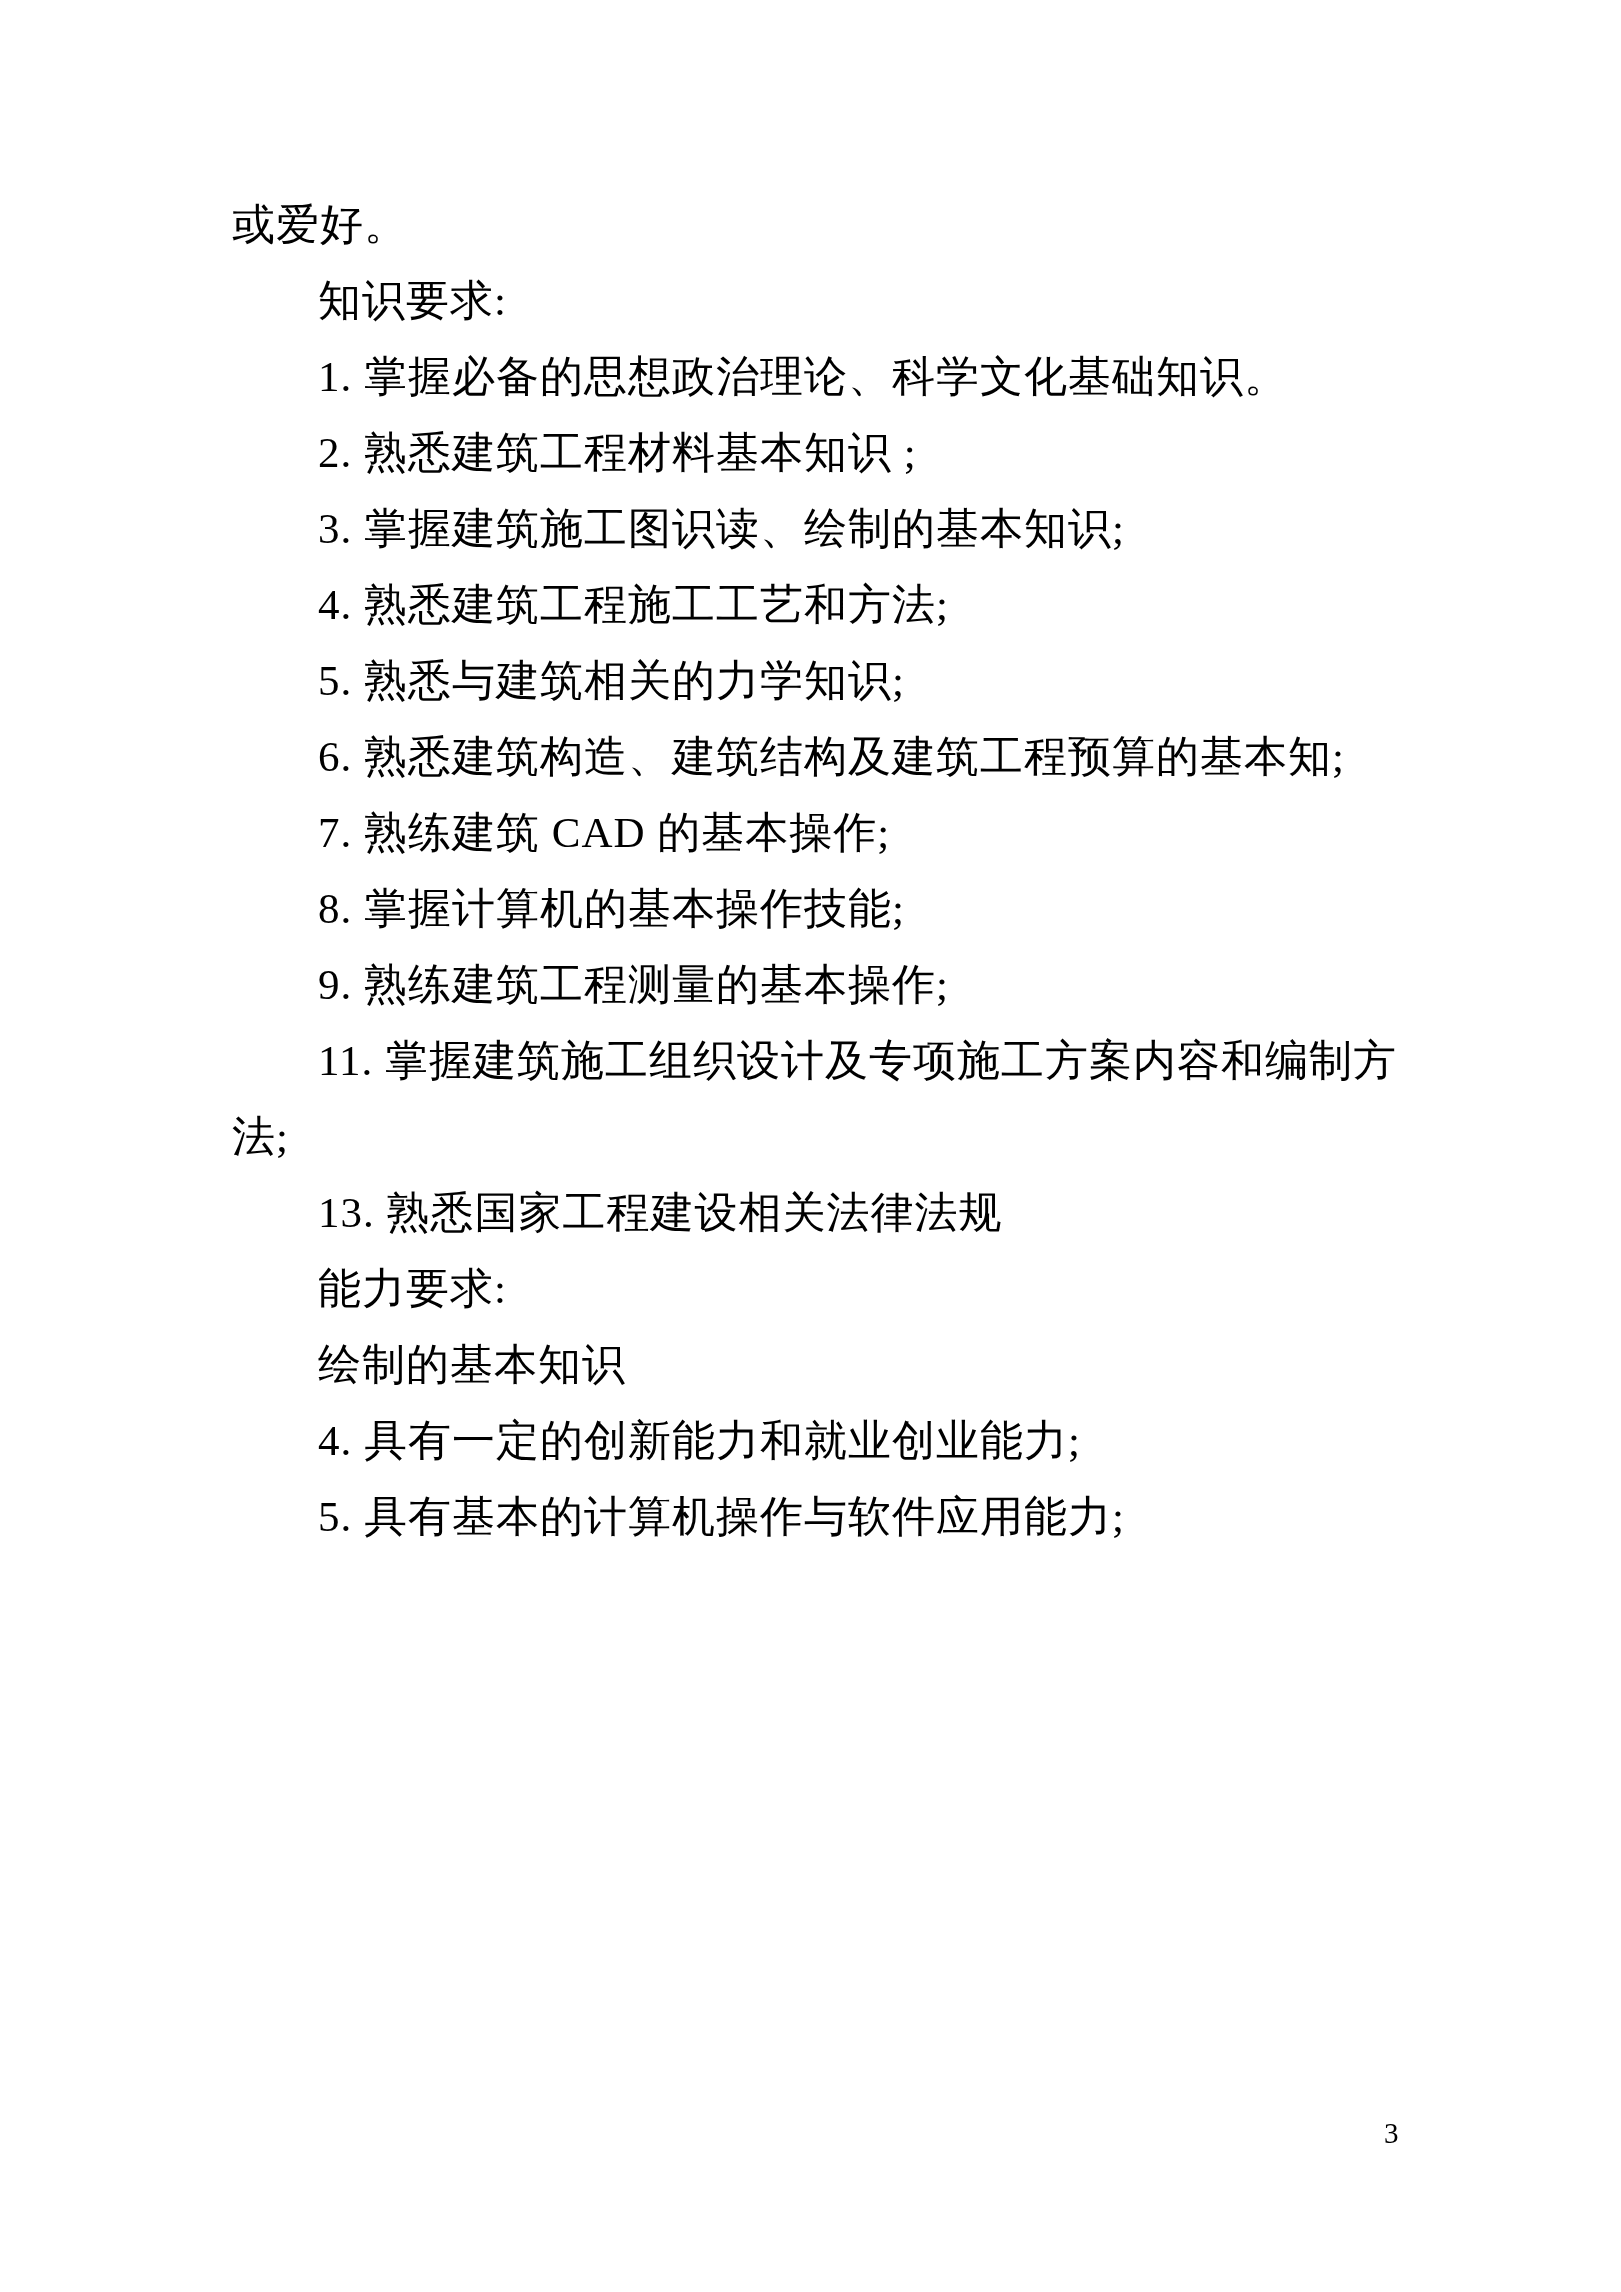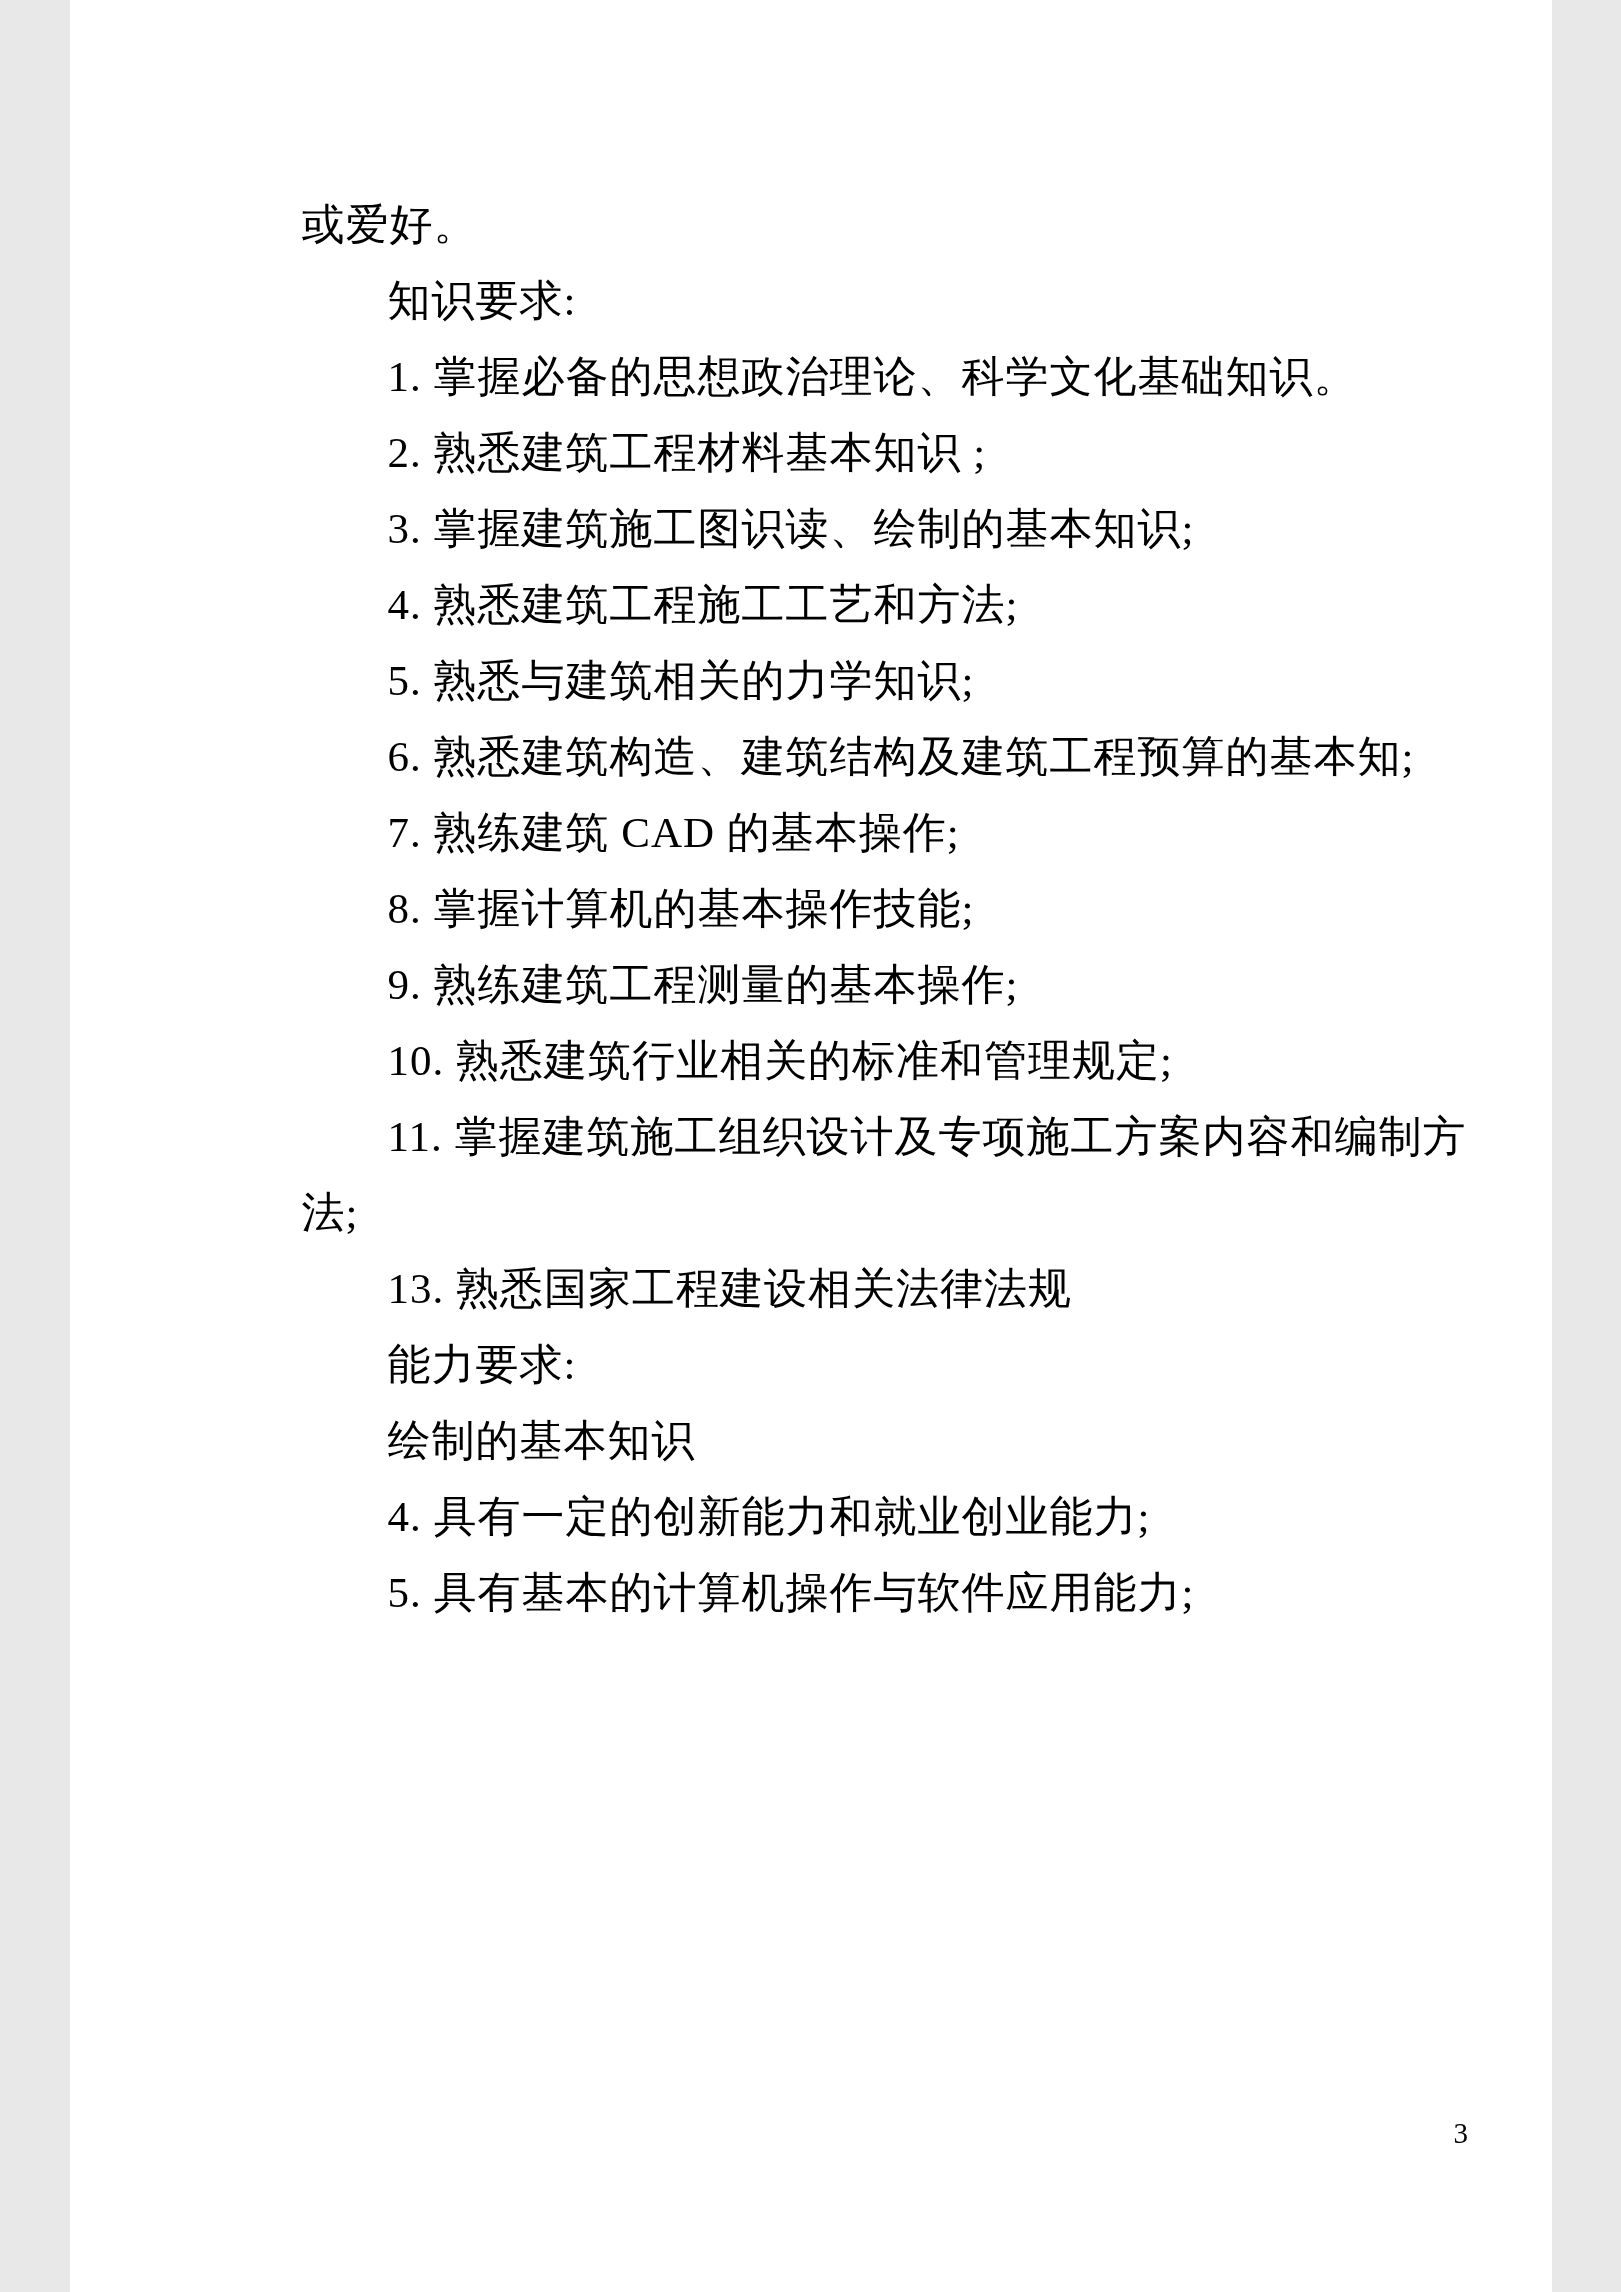--- a/index.html
+++ b/index.html
@@ -2,21 +2,21 @@
 <html><head>
   <meta charset="utf-8">
   <style>
     html, body {
       margin: 0;
       padding: 0;
       background: #e8e8e8;
     }
     .page {
       position: relative;
-      width: 1482px;
+      width: 1621px;
       height: 2293px;
       margin: 0 auto;
       background: #ffffff;
       color: #000000;
       font-family: "Liberation Serif", "DejaVu Serif", serif;
       overflow: hidden;
     }
     .content {
       position: absolute;
       left: 232px;
@@ -50,21 +50,20 @@
       <div class="line indent">知识要求:</div>
       <div class="line indent">1. 掌握必备的思想政治理论、科学文化基础知识。</div>
       <div class="line indent">2. 熟悉建筑工程材料基本知识 ;</div>
       <div class="line indent">3. 掌握建筑施工图识读、绘制的基本知识;</div>
       <div class="line indent">4. 熟悉建筑工程施工工艺和方法;</div>
       <div class="line indent">5. 熟悉与建筑相关的力学知识;</div>
       <div class="line indent">6. 熟悉建筑构造、建筑结构及建筑工程预算的基本知;</div>
       <div class="line indent">7. 熟练建筑 CAD 的基本操作;</div>
       <div class="line indent">8. 掌握计算机的基本操作技能;</div>
       <div class="line indent">9. 熟练建筑工程测量的基本操作;</div>
-      <div class="line indent">10. 熟悉建筑行业相关的标准和管理规定;</div>
       <div class="line indent">11. 掌握建筑施工组织设计及专项施工方案内容和编制方</div>
       <div class="line">法;</div>
       <div class="line indent">13. 熟悉国家工程建设相关法律法规</div>
       <div class="line indent">能力要求:</div>
       <div class="line indent">绘制的基本知识</div>
       <div class="line indent">4. 具有一定的创新能力和就业创业能力;</div>
       <div class="line indent">5. 具有基本的计算机操作与软件应用能力;</div>
     </div>
   <div class="page-number">3</div>
 </div>

